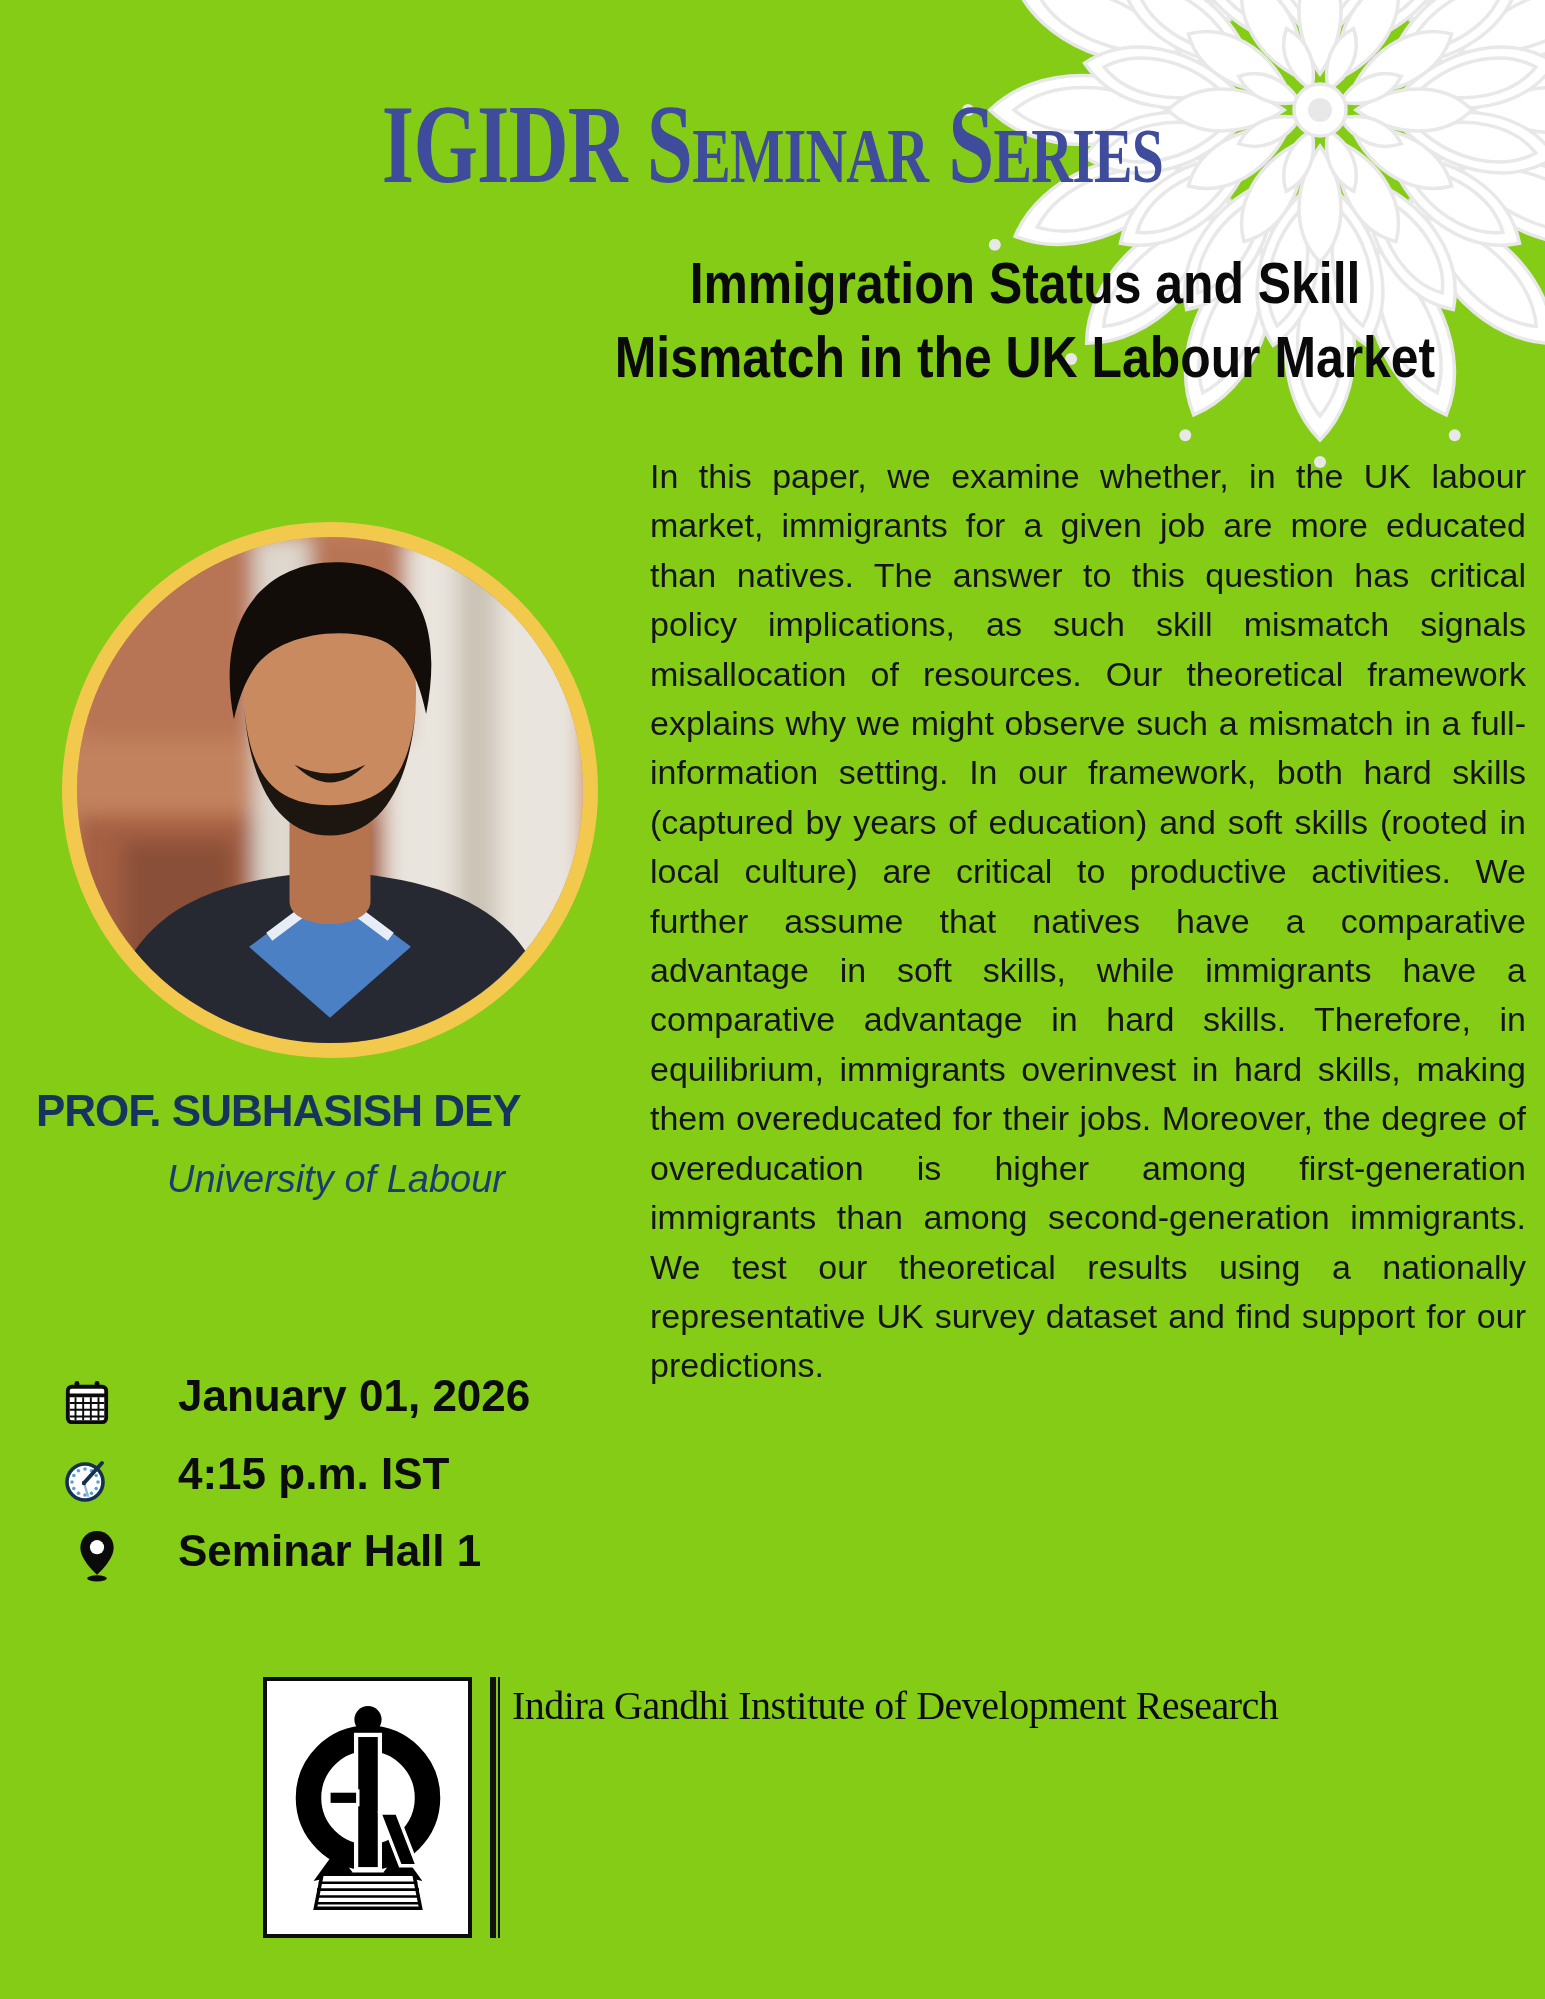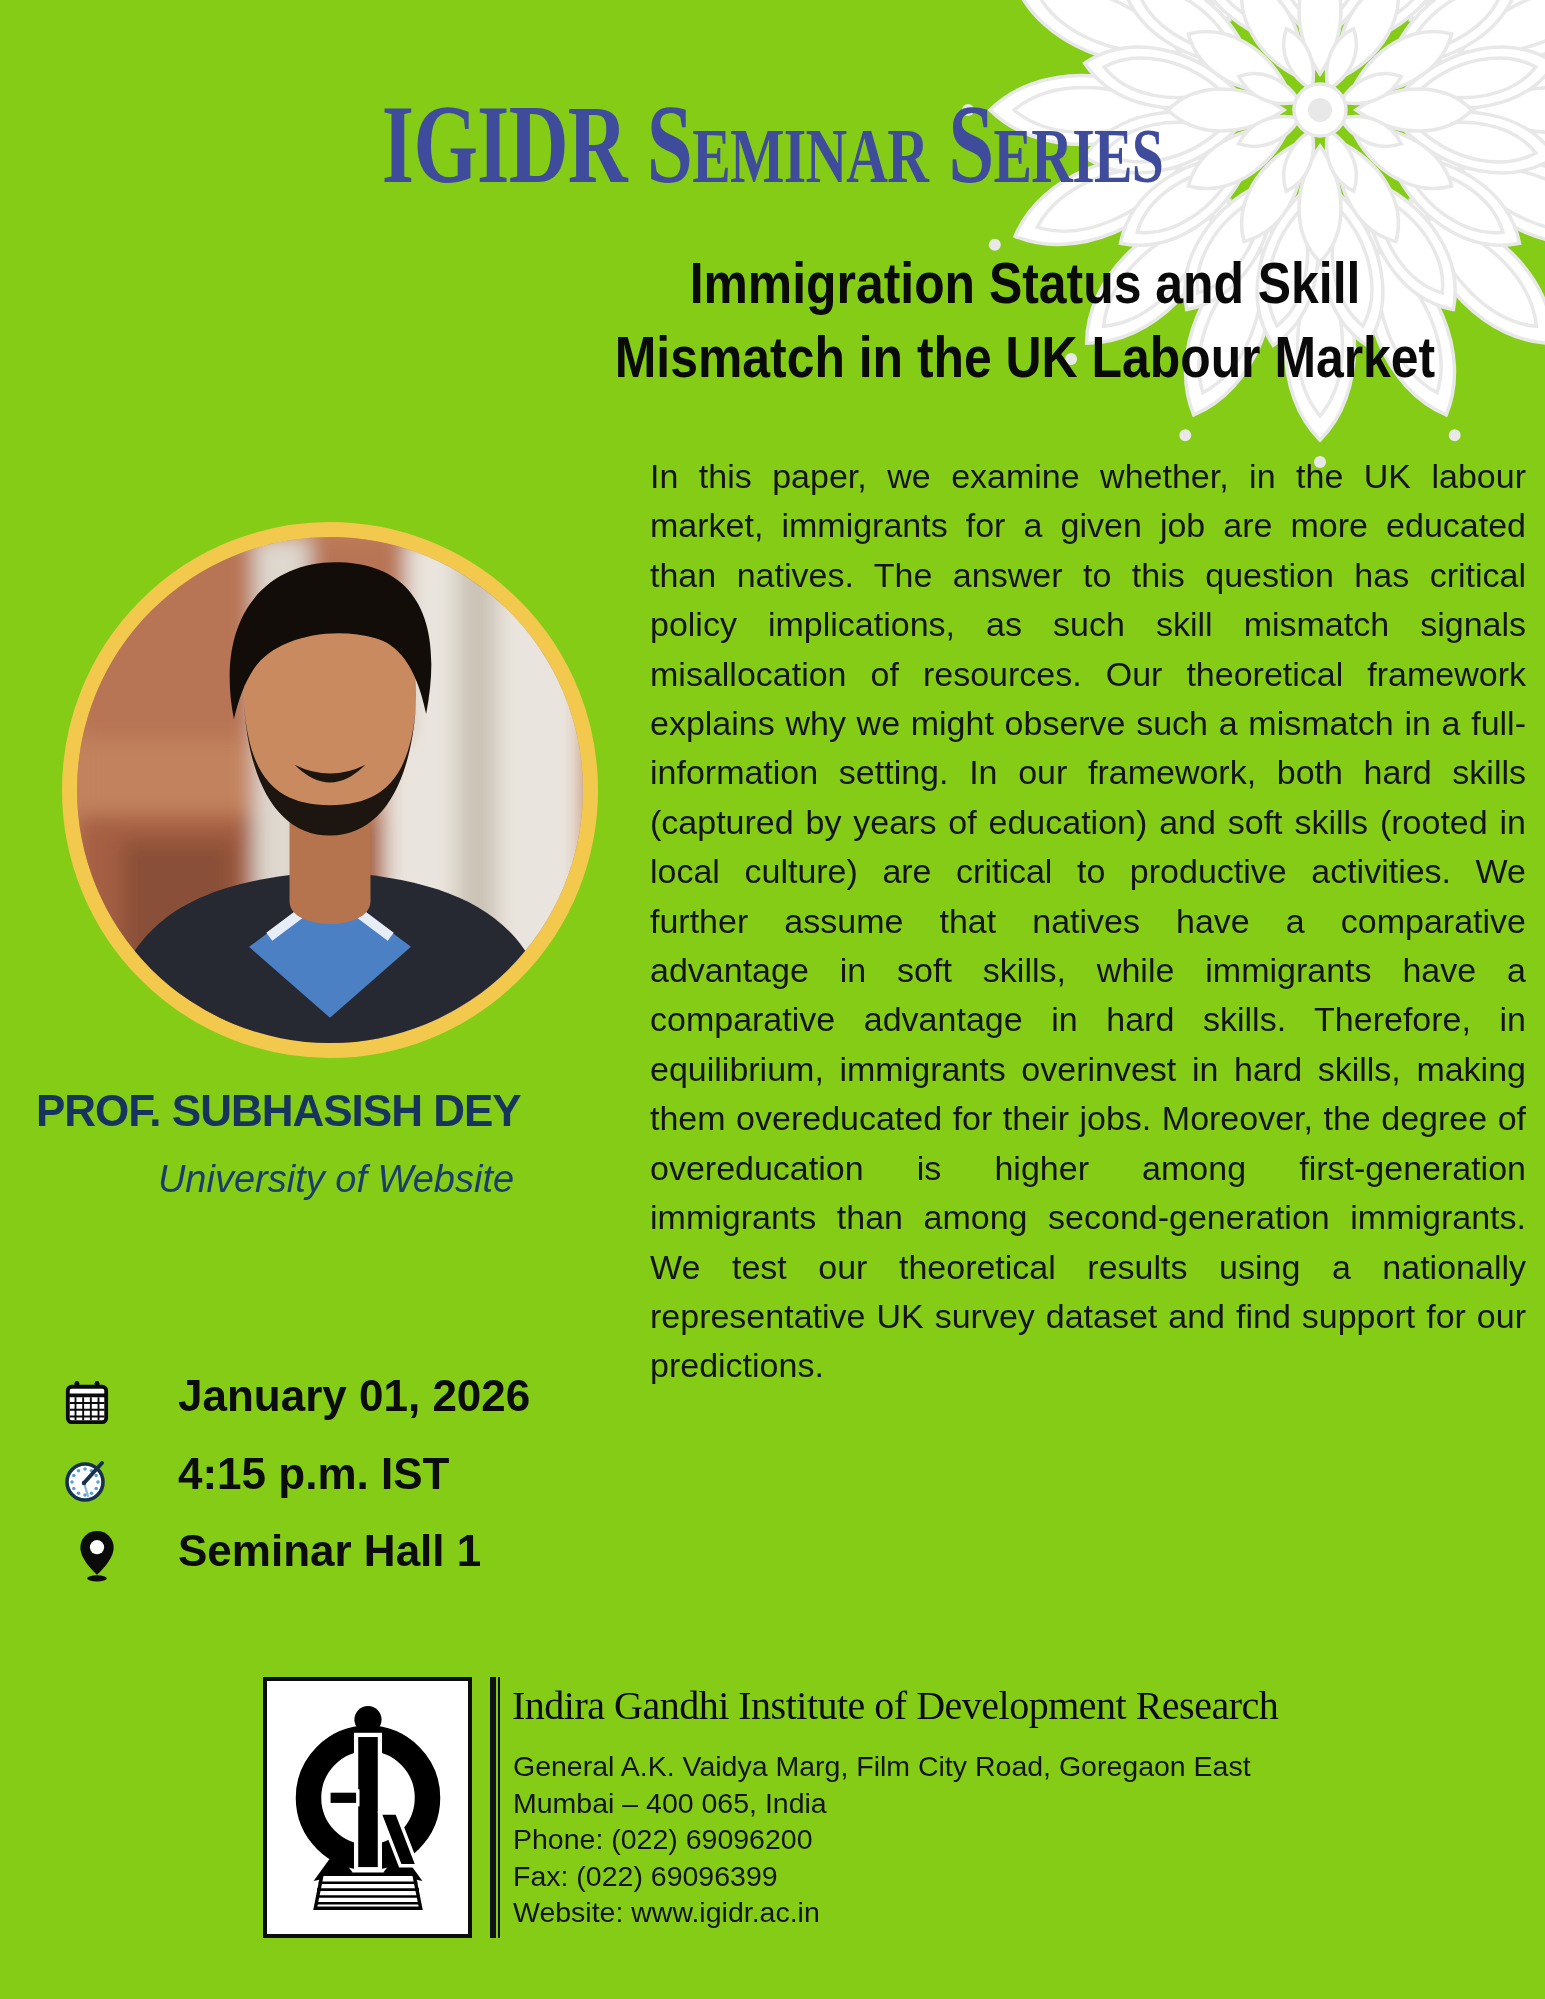--- a/index.html
+++ b/index.html
@@ -161,21 +161,21 @@
         <path d="M84,108 h32 v36 c0,12 -32,12 -32,0 Z" fill="#b5734e"></path>
         <path d="M66,62 C66,36 78,24 100,24 C122,24 134,36 134,62 C134,92 120,114 100,114 C80,114 66,92 66,62 Z" fill="#c98a60"></path>
         <path d="M62,72 C54,30 76,10 102,10 C130,10 146,28 138,70 C134,50 126,42 118,40 C100,35 78,40 70,52 C66,58 64,64 62,72 Z" fill="#130d0a"></path>
         <path d="M66,66 C68,98 80,118 100,118 C120,118 132,98 134,66 C132,94 122,106 100,106 C78,106 68,94 66,66 Z" fill="#1d150f"></path>
         <path d="M86,90 Q100,97 114,90 Q100,104 86,90 Z" fill="#1d150f"></path>
       </g>
     </svg>
   </div>
 
   <div class="speaker-name">PROF. SUBHASISH DEY</div>
-  <div class="speaker-affiliation">University of Website</div>
+  <div class="speaker-affiliation">University of Labour</div>
 
   <svg class="event-icon" style="left:64px;top:1380px" width="46" height="46" viewBox="0 0 48 48" aria-hidden="true">
     <rect x="11" y="1" width="5" height="10" rx="2.5" fill="#0b0b0b"></rect>
     <rect x="32" y="1" width="5" height="10" rx="2.5" fill="#0b0b0b"></rect>
     <rect x="4" y="7" width="40" height="37" rx="4" fill="#ffffff" stroke="#0b0b0b" stroke-width="4"></rect>
     <line x1="4" y1="16" x2="44" y2="16" stroke="#0b0b0b" stroke-width="4"></line>
     <g stroke="#0b0b0b" stroke-width="2">
       <line x1="12" y1="18" x2="12" y2="42"></line>
         <line x1="20" y1="18" x2="20" y2="42"></line>
       <line x1="28" y1="18" x2="28" y2="42"></line>
@@ -227,21 +227,14 @@
       <path d="M114,136 L134,136 L158,198 L138,198 Z" fill="#000" stroke="#fff" stroke-width="4"></path>
       <path d="M46,208 L154,208 L162,248 L38,248 Z" fill="#fff" stroke="#000" stroke-width="4"></path>
       <line x1="42" y1="218" x2="158" y2="218" stroke="#000" stroke-width="3"></line>
       <line x1="40" y1="226" x2="160" y2="226" stroke="#000" stroke-width="3"></line>
       <line x1="39" y1="234" x2="161" y2="234" stroke="#000" stroke-width="3"></line>
       <line x1="38" y1="242" x2="162" y2="242" stroke="#000" stroke-width="3"></line>
     </svg>
   </div>
   <div class="footer-separator"></div>
   <div class="institute-name">Indira Gandhi Institute of Development Research</div>
-  <div class="institute-address">
-    <div>General A.K. Vaidya Marg, Film City Road, Goregaon East</div>
-    <div>Mumbai – 400 065, India</div>
-    <div>Phone: (022) 69096200</div>
-    <div>Fax: (022) 69096399</div>
-    <div>Website: www.igidr.ac.in</div>
-  </div>
 
 </div>
 
 </body></html>

